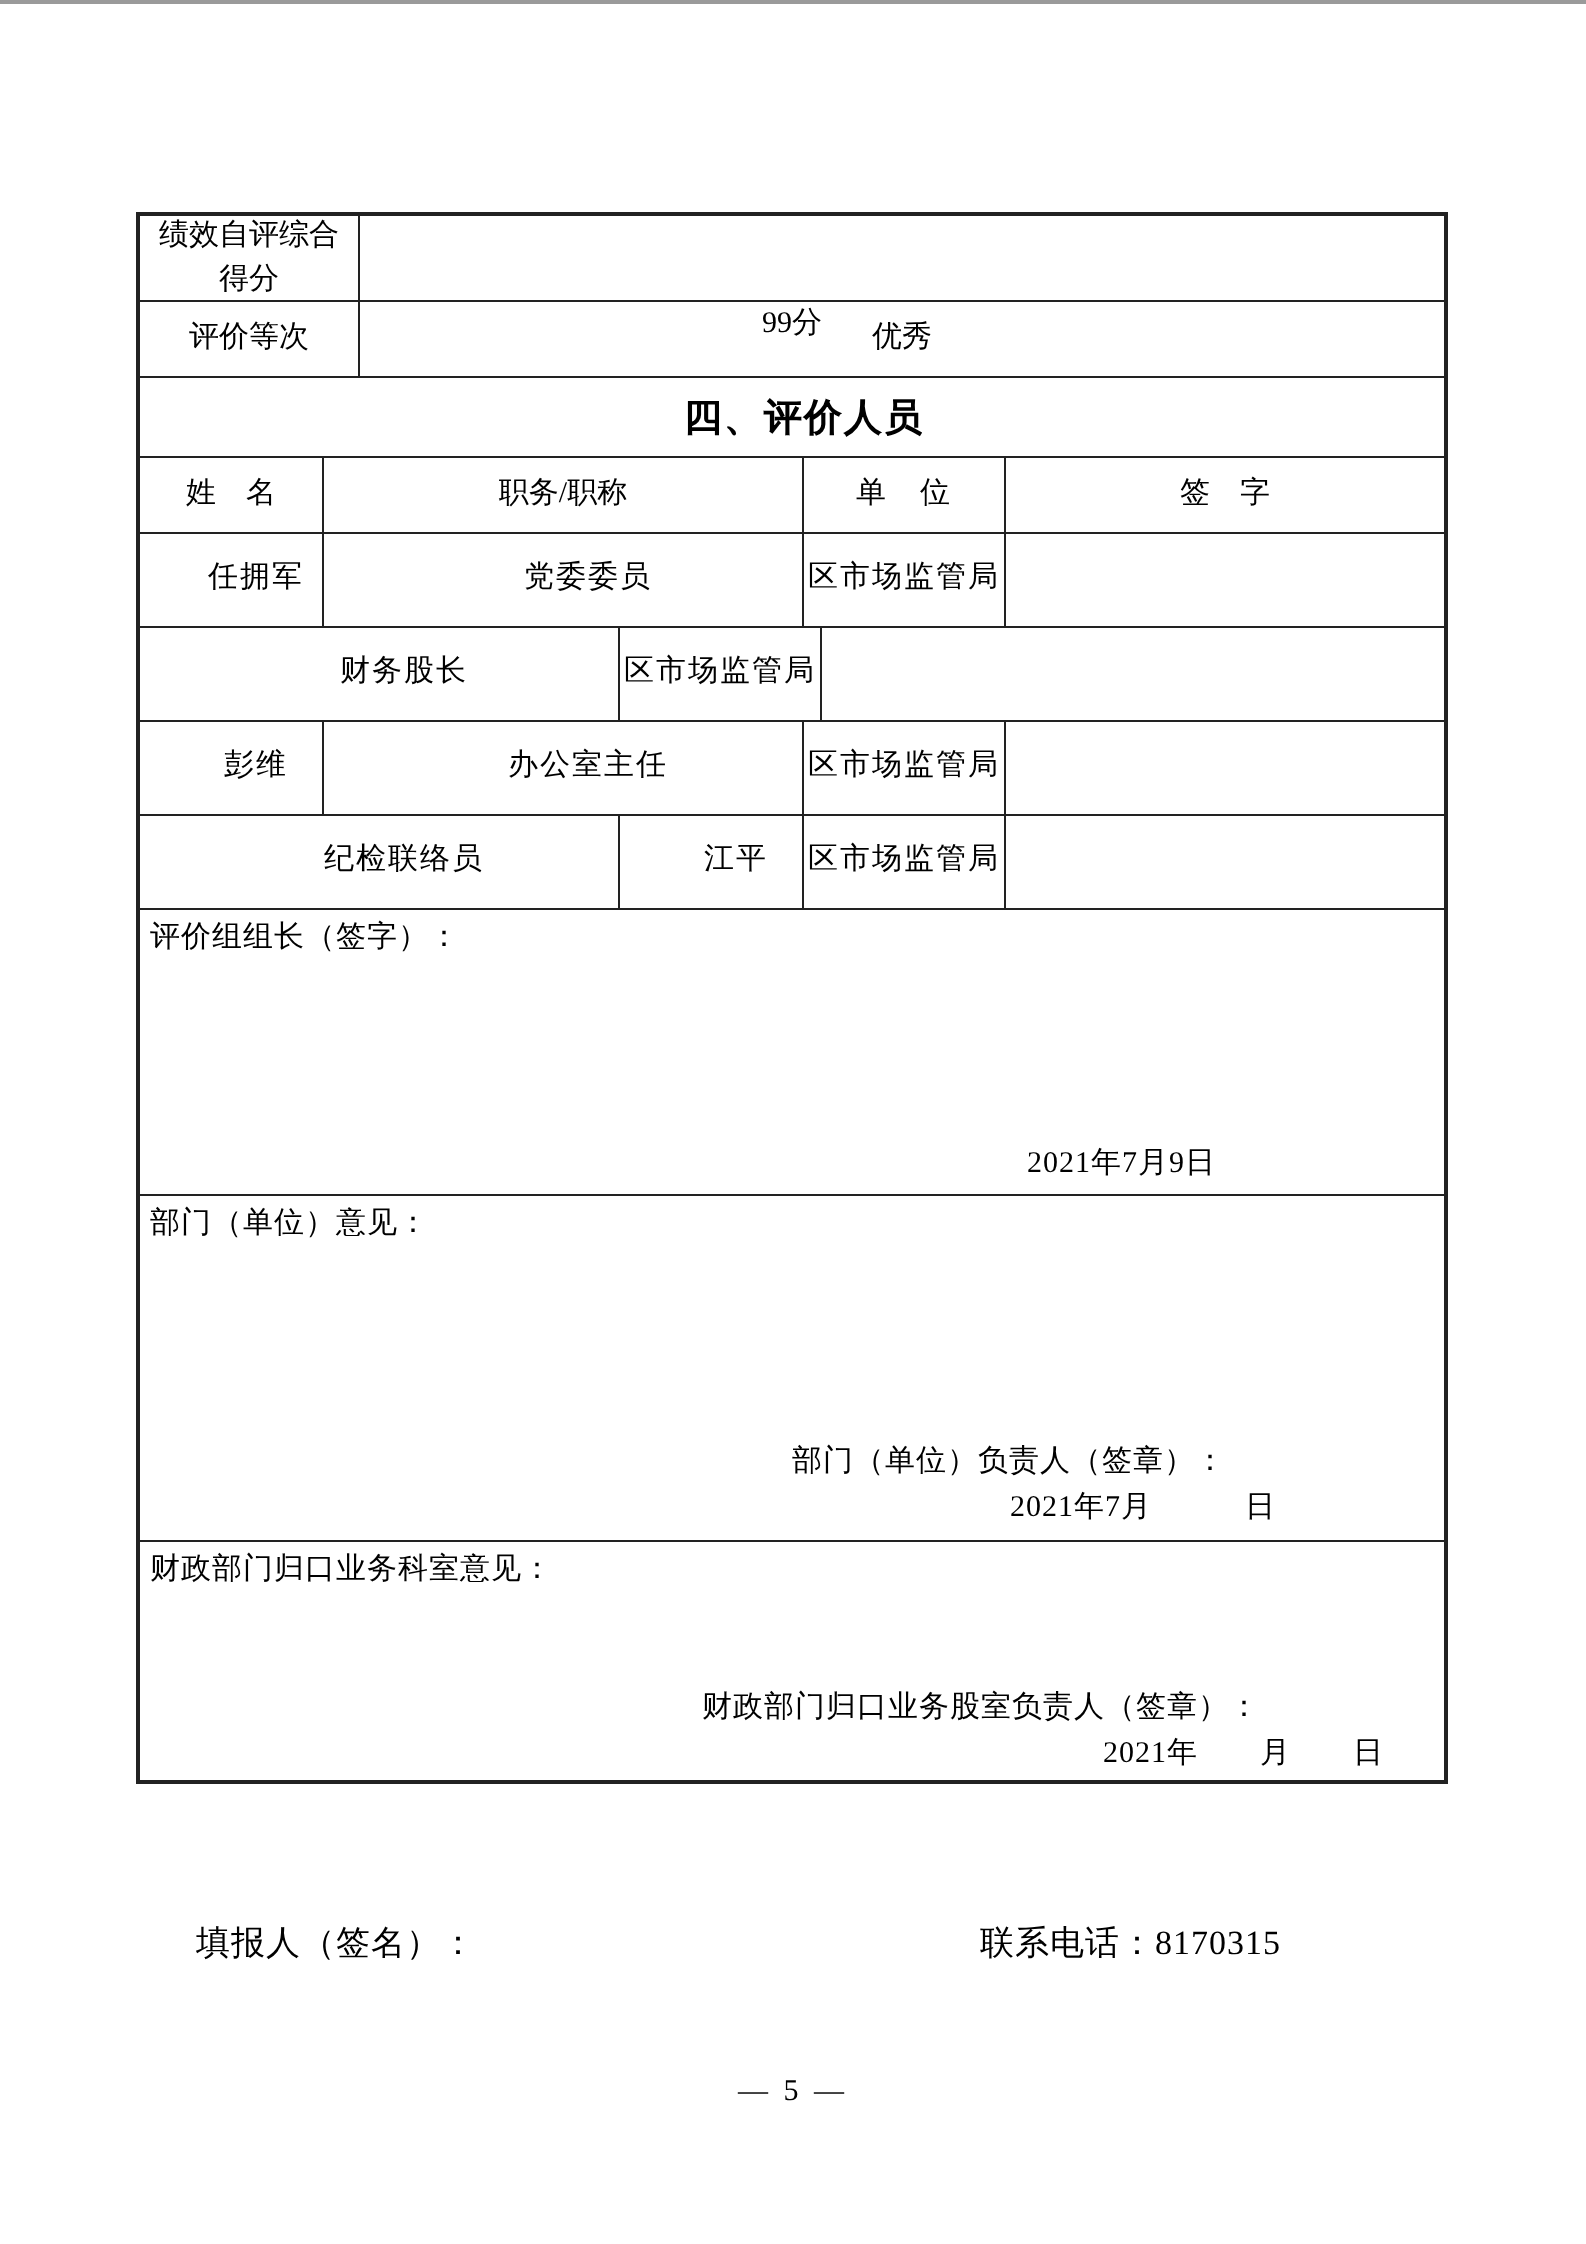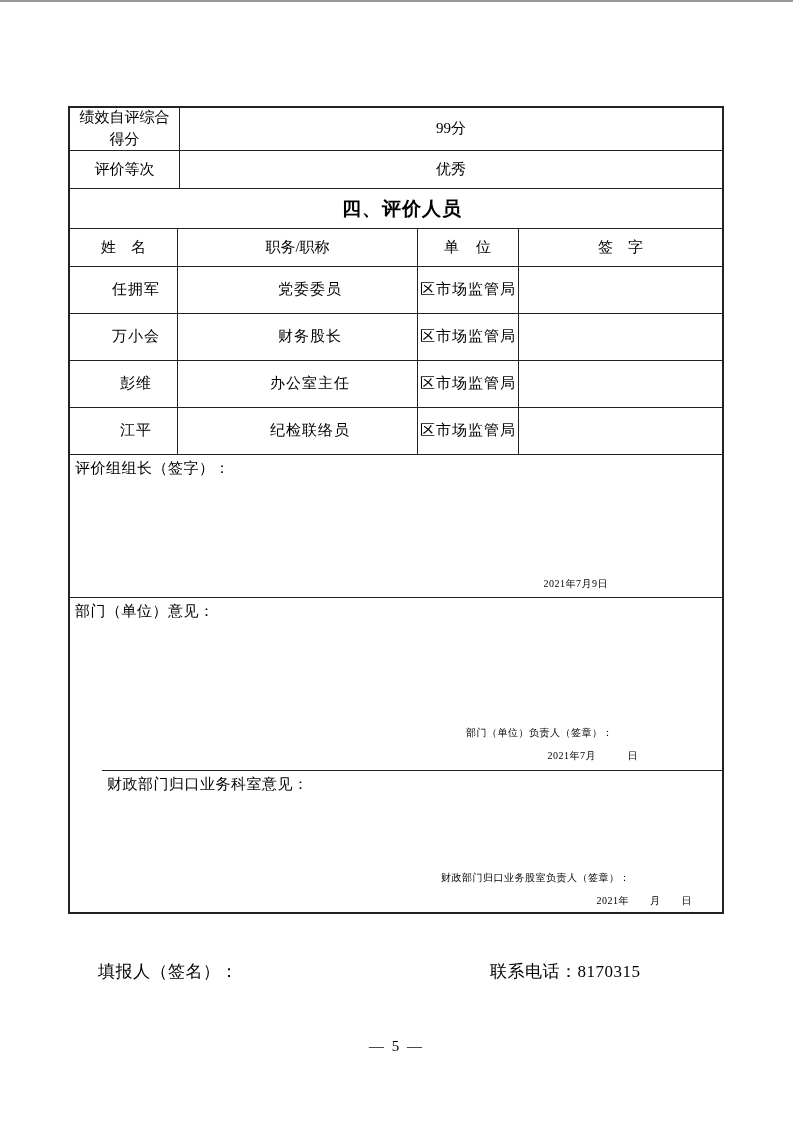--- a/index.html
+++ b/index.html
@@ -17,51 +17,51 @@
   }
   .row { display:flex; border-top:1px solid #222; }
   .row:first-child { border-top:none; }
   .c {
     display:flex; align-items:center; justify-content:center;
     font-size:15px; line-height:1.45; text-align:center;
   }
   .bdr { border-right:1px solid #222; }
 
   
-  .r-score1 { height:42px; }
+  .r-score1 { height:42px;flex-direction:column; }
   .r-score2 { height:38px; }
   .lab-col { width:110px; padding:0 6px; }
   .val-col { flex:1; }
 
   
   .r-sechead { height:40px; align-items:center; justify-content:center; display:flex; }
   .sechead-text {
     font-family:"Liberation Sans","DejaVu Sans",sans-serif;
     font-weight:bold; font-size:19px; letter-spacing:1px;margin-left:12px;
   }
 
   
   .r-phead { height:38px; }
   .r-person { height:47px; }
-  .col-name { width:108px; }
+  .col-name { width:92px; }
   .col-title { width:240px; }
   .col-unit { width:101px; letter-spacing:1px; padding:0 2px;text-align:center; }
   .col-sign { flex:1;font-family:Liberation Serif, serif; }
   .person-text { letter-spacing:1px;padding-left:25px; }
 
   
   .r-signoff { display:block; position:relative; }
   .r-leader { height:143px; }
   .r-dept { height:173px; }
-  .r-fin { height:142px;margin-left:32px; }
+  .r-fin { height:120px; }
   .signoff-label {
     position:absolute; top:4px; left:5px;
     font-size:15px; letter-spacing:0.5px;
   }
-  .sig-line { position:absolute; font-size:10px; letter-spacing:0.5px; white-space:pre; }
+  .sig-line { position:absolute; font-size:15px; letter-spacing:0.5px; white-space:pre; }
   .leader-date { right:114px; bottom:6px; }
   .dept-sig  { right:109px; bottom:30px; }
   .dept-date { right:84px;  bottom:7px; }
   .fin-sig   { right:92px;  bottom:27px; }
   .fin-date  { right:30px;  bottom:4px; }
 
   
   .footer-line { position:absolute; top:960px; font-size:17px; letter-spacing:0.5px; }
   .reporter { left:98px; }
   .phone { left:490px; }
@@ -98,34 +98,33 @@
     <div class="c col-sign">签　字</div>
   </div>
 
   <div class="row r-person">
     <div class="c col-name bdr person-text">任拥军</div>
     <div class="c col-title bdr person-text">党委委员</div>
     <div class="c col-unit bdr">区市场监管局</div>
     <div class="c col-sign"></div>
   </div>
   <div class="row r-person">
-    <div class="c col-name bdr person-text">万小会</div>
     <div class="c col-title bdr person-text">财务股长</div>
     <div class="c col-unit bdr">区市场监管局</div>
     <div class="c col-sign"></div>
   </div>
   <div class="row r-person">
     <div class="c col-name bdr person-text">彭维</div>
     <div class="c col-title bdr person-text">办公室主任</div>
     <div class="c col-unit bdr">区市场监管局</div>
     <div class="c col-sign"></div>
   </div>
   <div class="row r-person">
+    <div class="c col-title bdr person-text">纪检联络员</div>
     <div class="c col-name bdr person-text">江平</div>
-    <div class="c col-title bdr person-text">纪检联络员</div>
     <div class="c col-unit bdr">区市场监管局</div>
     <div class="c col-sign"></div>
   </div>
 
   <div class="row r-signoff r-leader">
     <div class="signoff-label">评价组组长（签字）：</div>
     <div class="sig-line leader-date">2021年7月9日</div>
   </div>
 
   <div class="row r-signoff r-dept">

